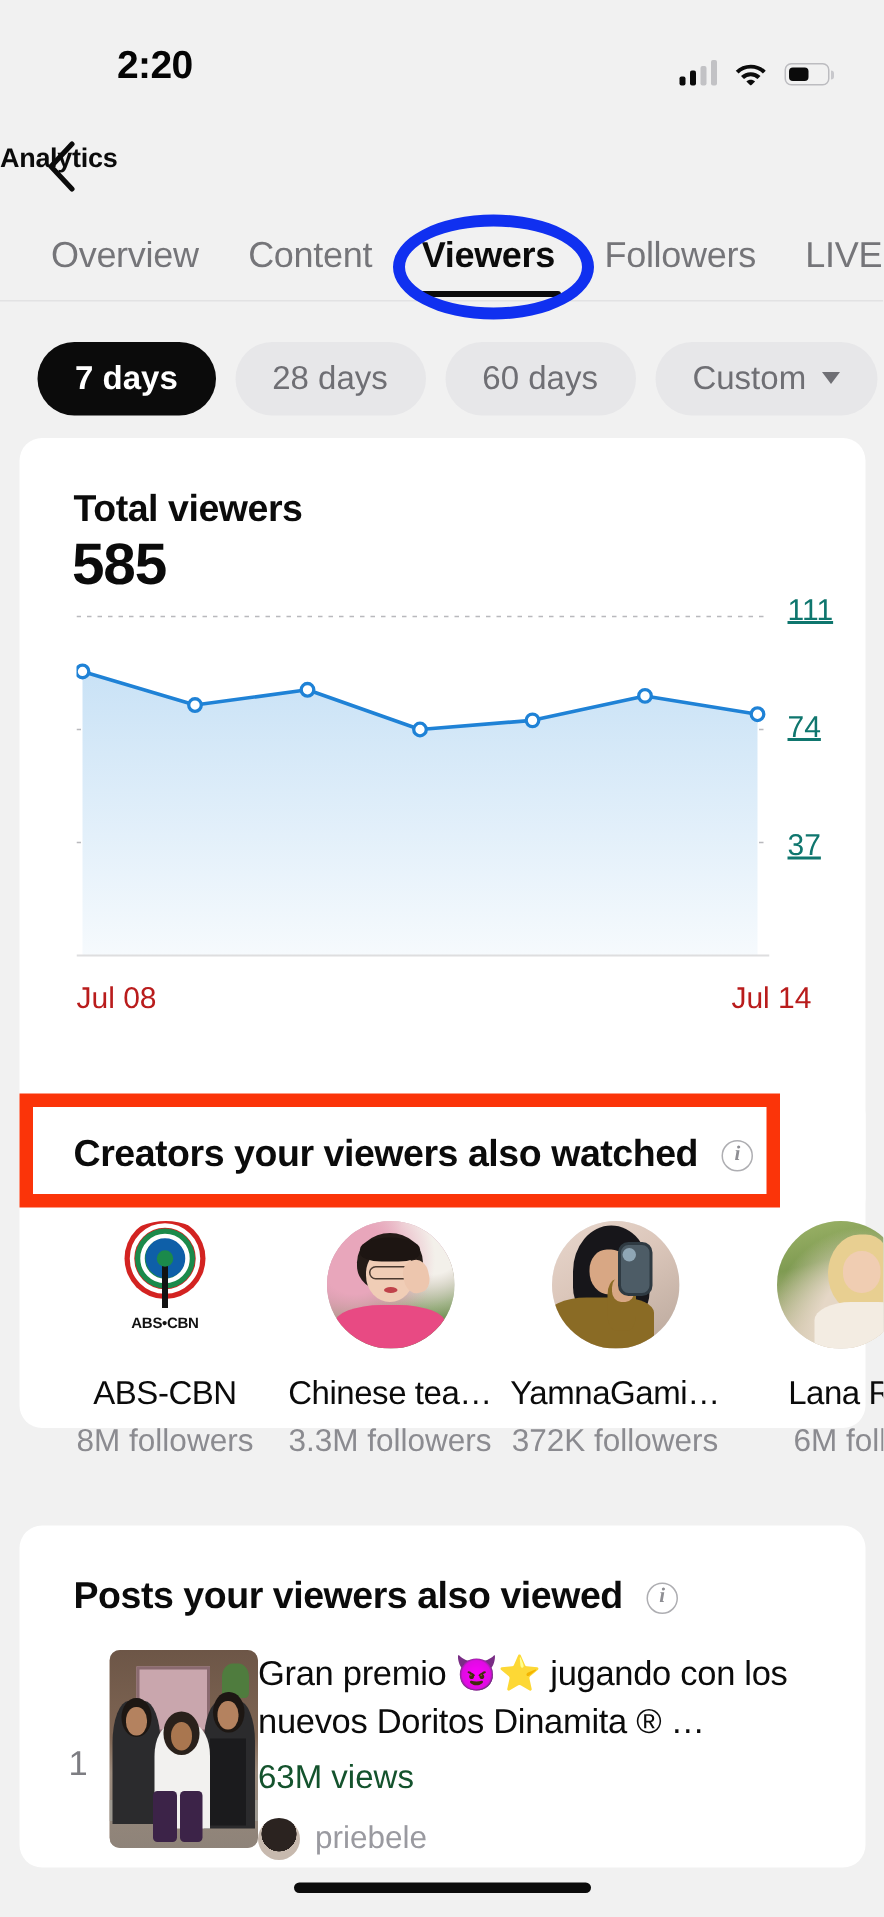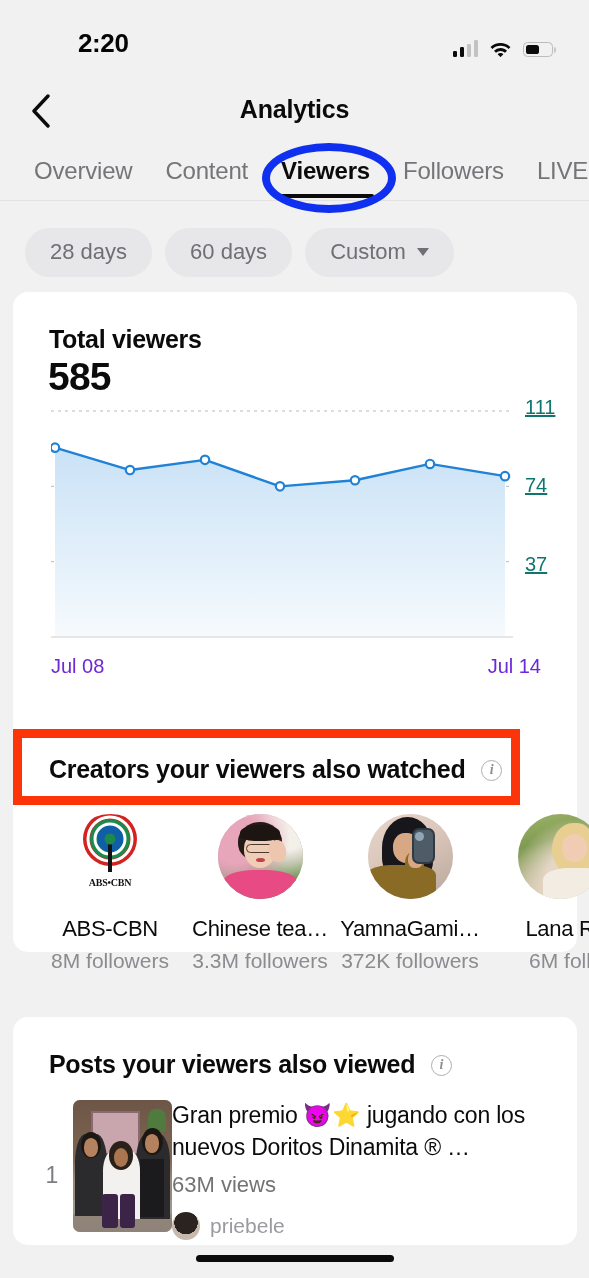--- a/index.html
+++ b/index.html
@@ -54,21 +54,21 @@
     background: #f1f1f1;
   }
   #back-btn {
     position: absolute; left: 18px; top: 14px;
     width: 44px; height: 38px;
     display: flex; align-items: center; justify-content: center;
     cursor: pointer;
   }
   #page-title {
     position: absolute; left: 0; right: 0; top: 17px;
-    text-align: center; font-size: 25px; font-weight: bold; color: #0b0b0b;
+    font-size: 18px; font-weight: bold; color: #0b0b0b;
     letter-spacing: -0.2px;
   }
 
   
   #tab-bar {
     position: absolute; top: 142px; left: 0; width: 589px; height: 59px;
     background: #f1f1f1;
     border-bottom: 1px solid #e2e2e3;
     display: flex; align-items: center;
     padding-left: 34px;
@@ -139,37 +139,36 @@
     position: absolute; left: 38px; top: 113px;
     width: 462px; height: 237px;
   }
   #plot svg { display: block; }
   .ylab {
     position: absolute; left: 512px;
     font-size: 20px; color: #0f766e; text-decoration: underline;
   }
   .xlab {
     position: absolute; top: 363px;
-    font-size: 20px; color: #6d28d9;
+    font-size: 20px; color: #b91c1c;
   }
   #xlab-start { left: 38px; }
   #xlab-end   { right: 36px; }
 
   
   #creators-title { position: absolute; left: 36px; top: 27px; }
   #creators-row {
     position: absolute; left: 0; top: 86px; width: 564px; height: 172px;
     display: flex; padding-left: 22px;
   }
   .creator { width: 150px; flex: 0 0 150px; text-align: center; cursor: pointer; }
   .avatar {
     width: 85px; height: 85px; border-radius: 50%;
     margin: 0 auto; overflow: hidden; position: relative;
     background: #e9e9ea;
-    font-family: Liberation Serif, serif;
   }
   .cname {
     margin-top: 17px; font-size: 22px; color: #0b0b0b; font-weight: 500;
     white-space: nowrap; overflow: hidden; text-overflow: ellipsis;
     padding: 0 4px; letter-spacing: -0.3px;
   }
   .cfollow {
     margin-top: 7px; font-size: 21px; color: #8b8b90;
     white-space: nowrap; overflow: hidden;
   }
@@ -291,21 +290,21 @@
   .thumb-ap1 { position:absolute; left:29%; bottom:3%; width:16%; height:26%;
     background:#3c2348; border-radius: 3px; }
   .thumb-ap2 { position:absolute; left:47%; bottom:3%; width:16%; height:26%;
     background:#3c2348; border-radius: 3px; }
   .thumb-apron { position:absolute; left:68%; top:45%; width:24%; height:44%;
     background:#1b1b1d; }
   #post-meta { flex: 1 1 auto; padding-right: 10px; }
   #post-caption {
     font-size: 23px; line-height: 1.37; color: #0b0b0b; letter-spacing: -0.2px;
   }
-  #post-views { margin-top: 9px; font-size: 22px; color: #737373; }
+  #post-views { margin-top: 9px; font-size: 22px; color: #14532d; }
   #post-author {
     margin-top: 14px; display: flex; align-items: center; gap: 10px;
   }
   #post-author .a-av {
     width: 28px; height: 28px; border-radius: 50%;
     background: radial-gradient(circle at 50% 38%, #2b2320 0 52%, #c7b9ae 53% 100%);
   }
   #post-author .a-name { font-size: 21px; color: #9a9aa0; }
 
   
@@ -365,20 +364,23 @@
 
   <div id="tab-bar">
     <div class="tab">Overview</div>
     <div class="tab">Content</div>
     <div class="tab active">Viewers</div>
     <div class="tab">Followers</div>
     <div class="tab">LIVE</div>
   </div>
 
   <div id="chip-row">
+    <div class="chip active">
+      <span>7 days</span>
+    </div>
     <div class="chip">
       <span>28 days</span>
     </div>
     <div class="chip">
       <span>60 days</span>
     </div>
     <div class="chip">
       <span>Custom</span>
       <span class="caret"></span>
     </div>

